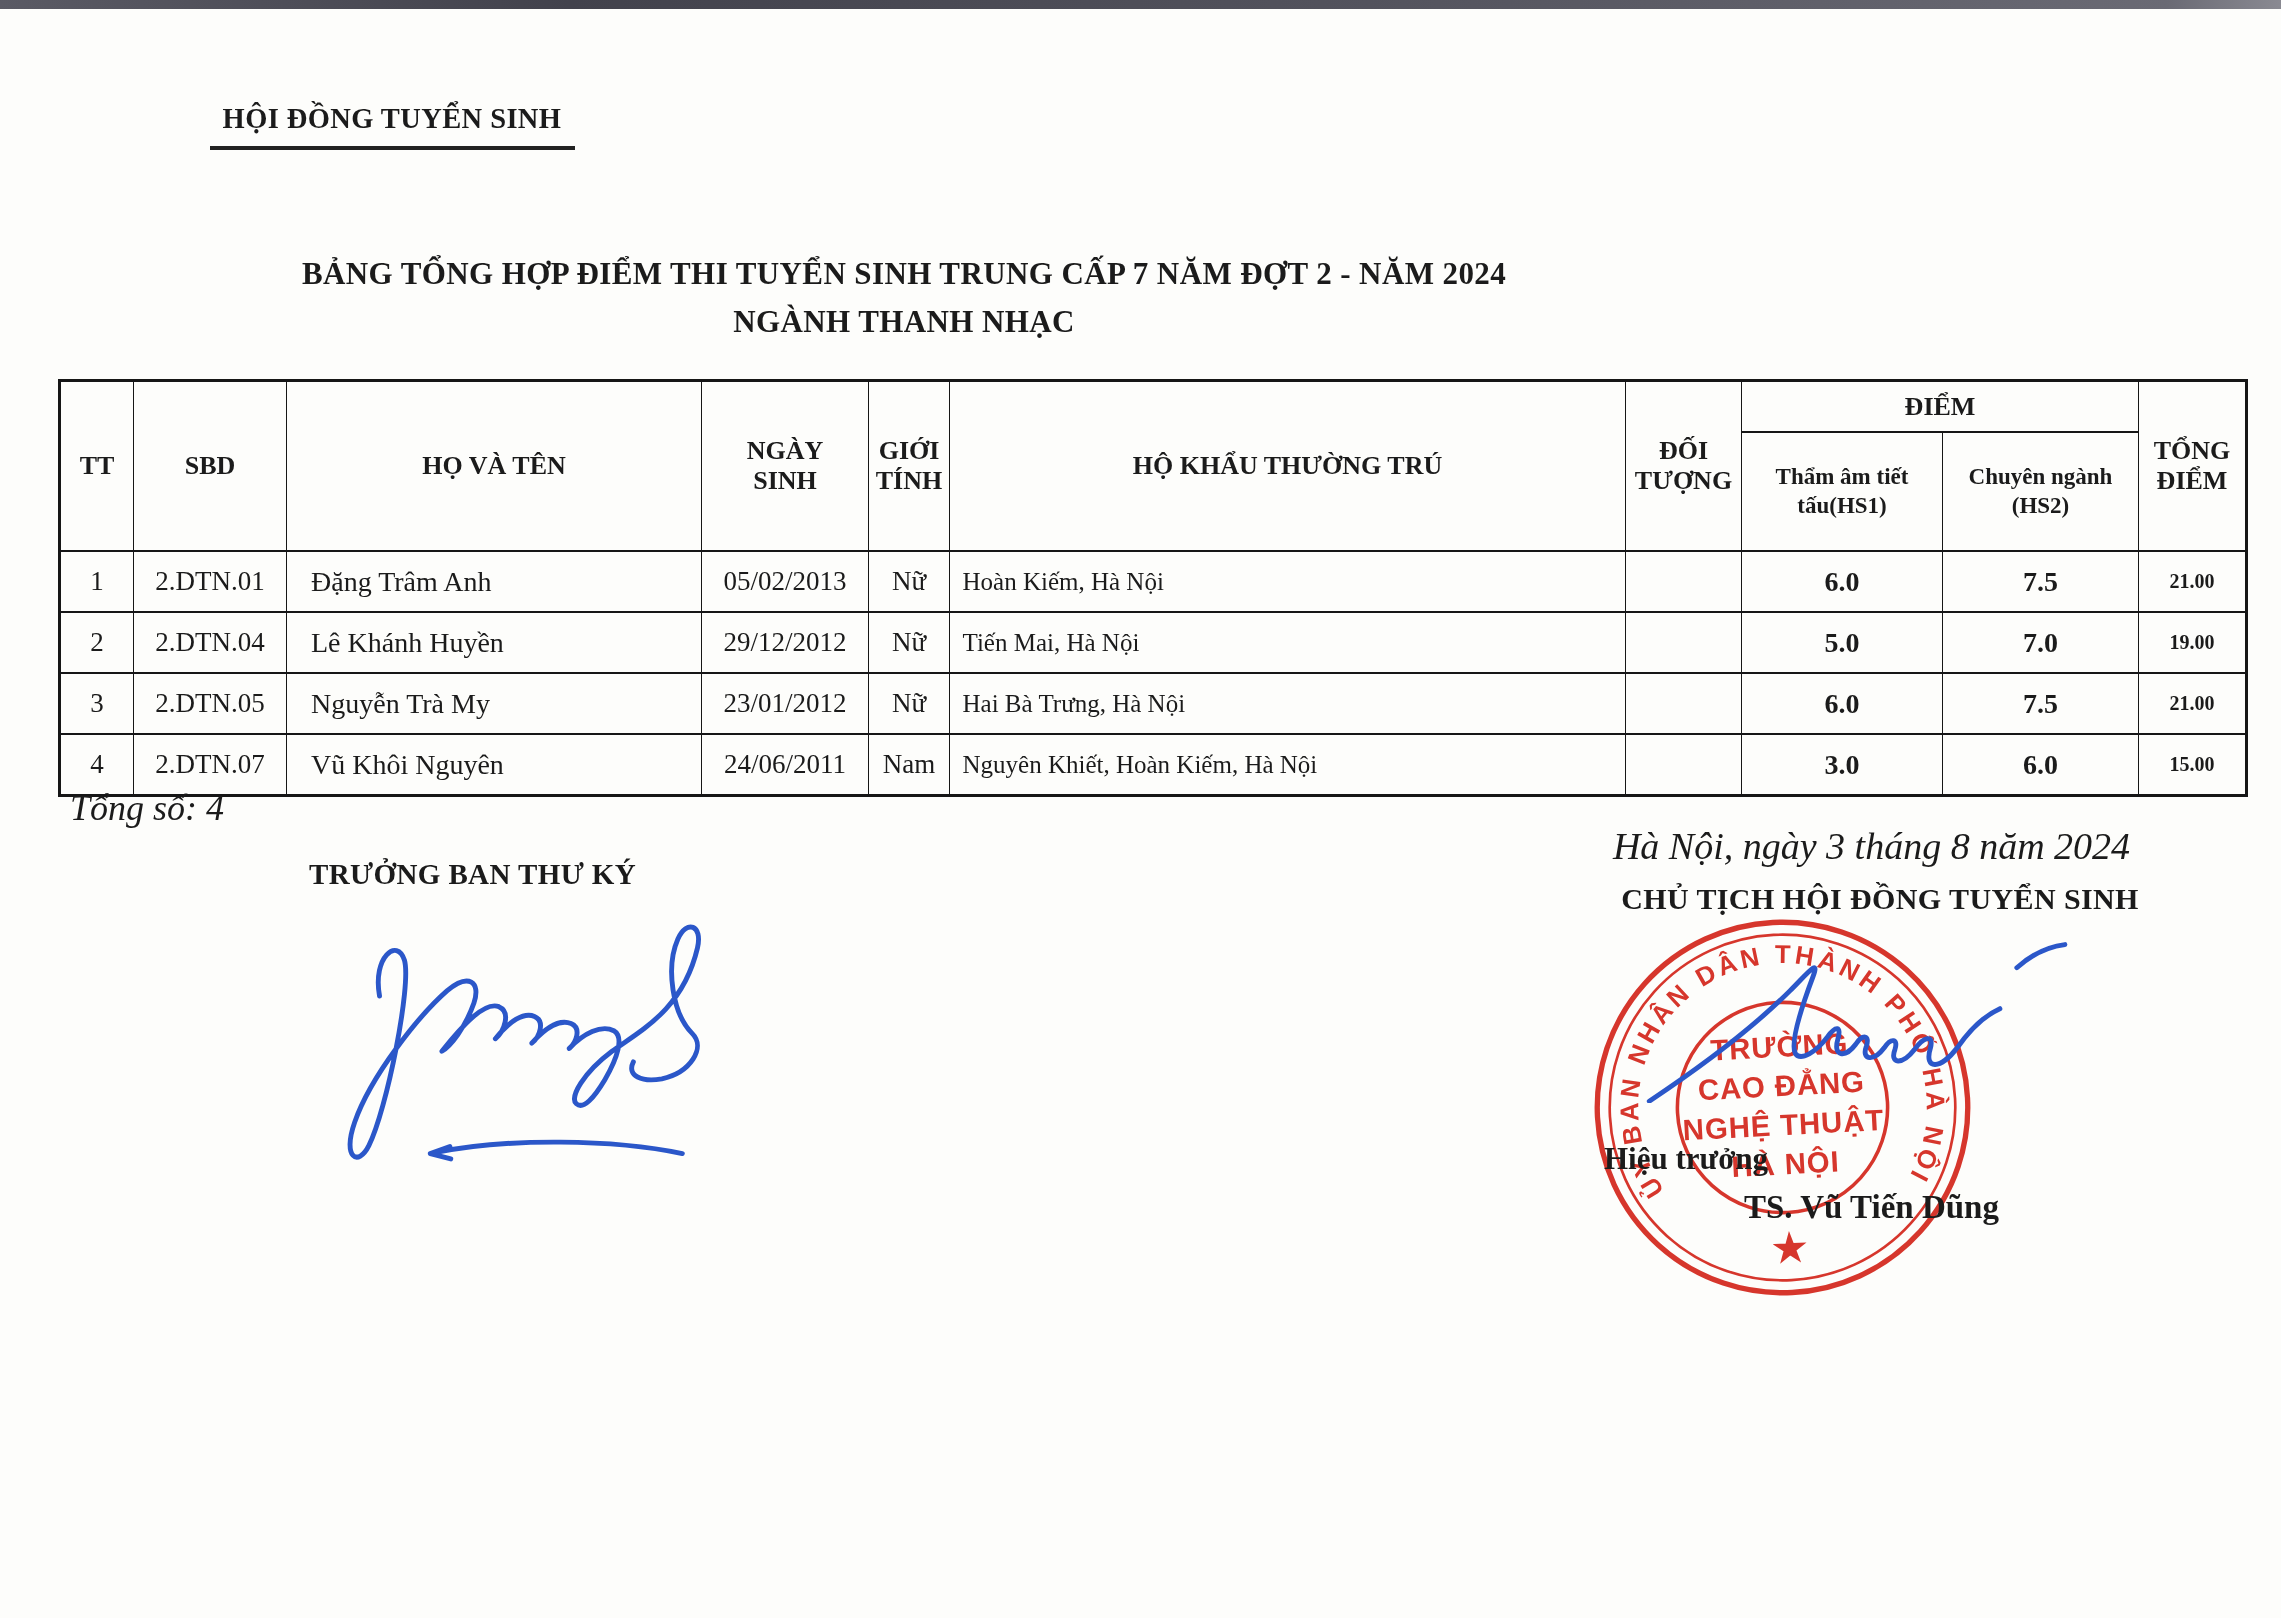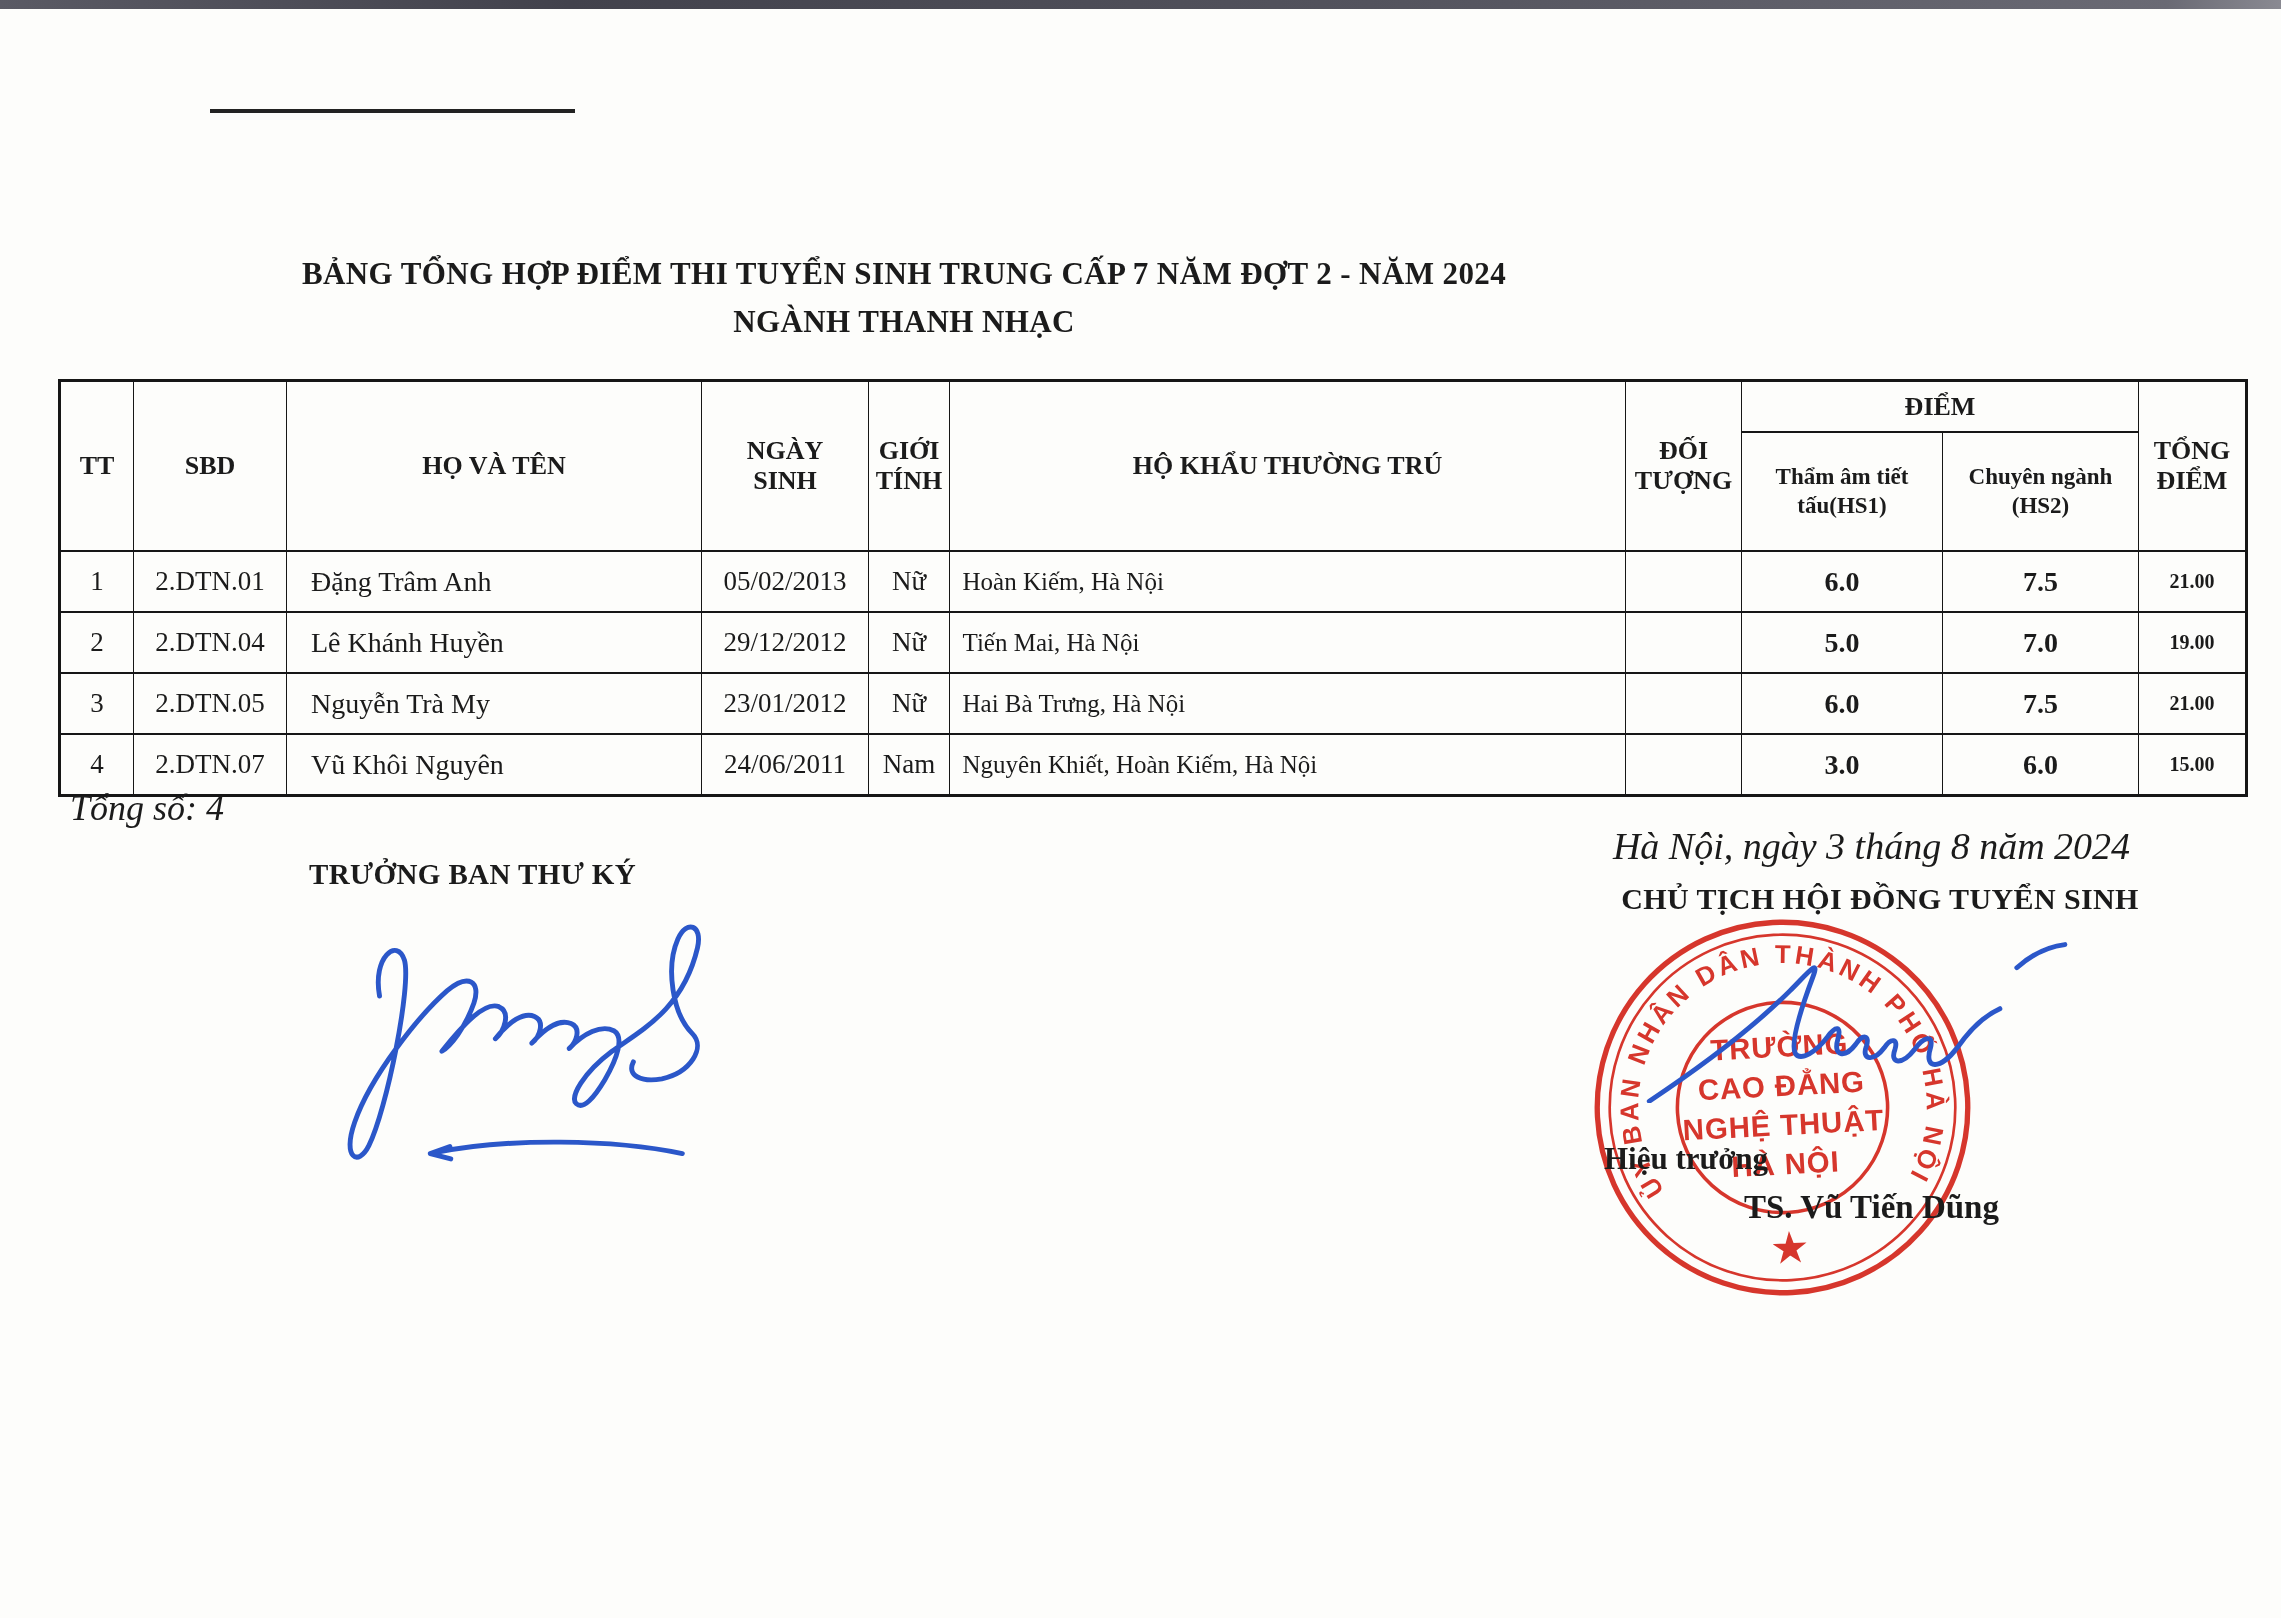--- a/index.html
+++ b/index.html
@@ -85,20 +85,21 @@
   .stamp text{font-family:"Liberation Sans", sans-serif;font-weight:bold;}
 </style>
 </head>
 <body>
 
 <div class="sheet">
 
   <div class="scan-edge-top"></div>
 
   <div class="org-block">
+    <div>HỘI ĐỒNG TUYỂN SINH</div>
     <div class="org-underline"></div>
   </div>
 
   <div class="doc-title">
     <div>BẢNG TỔNG HỢP ĐIỂM THI TUYỂN SINH TRUNG CẤP 7 NĂM ĐỢT 2 - NĂM 2024</div>
     <div>NGÀNH THANH NHẠC</div>
   </div>
 
   <table class="score-table">
     <colgroup>

